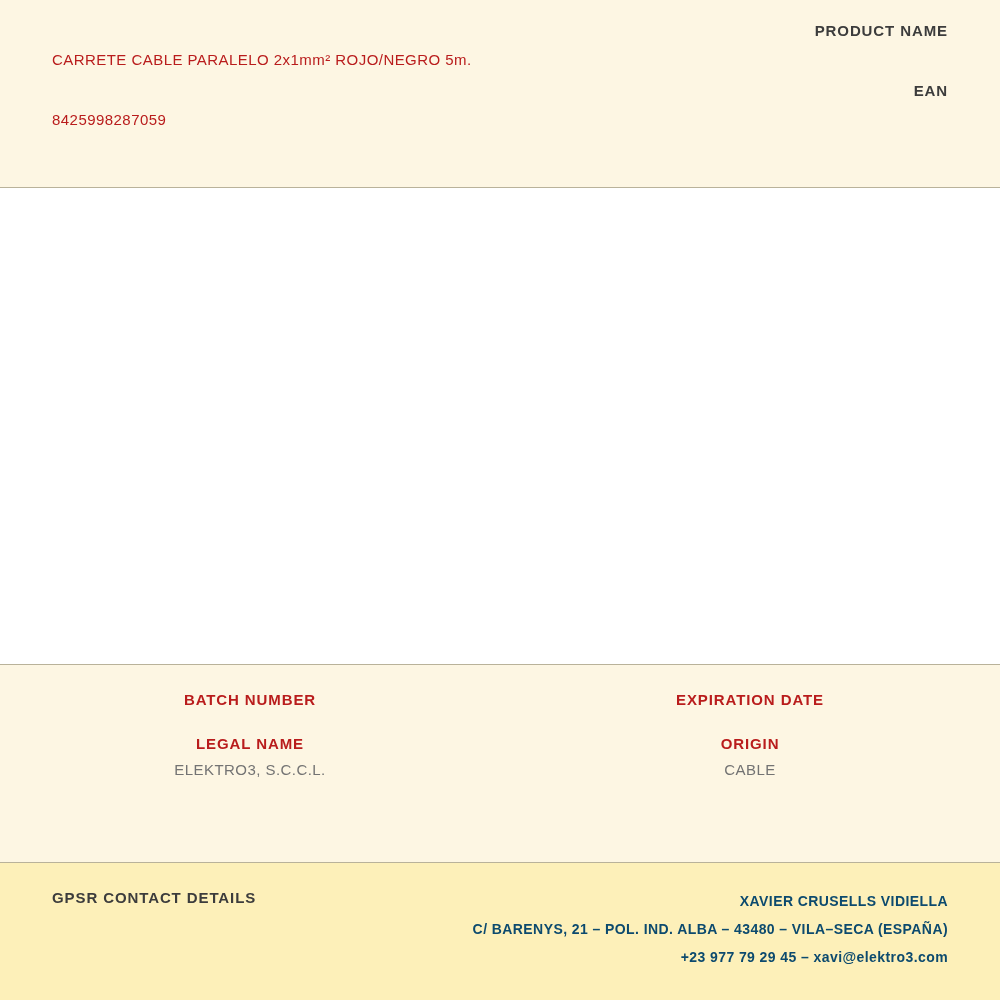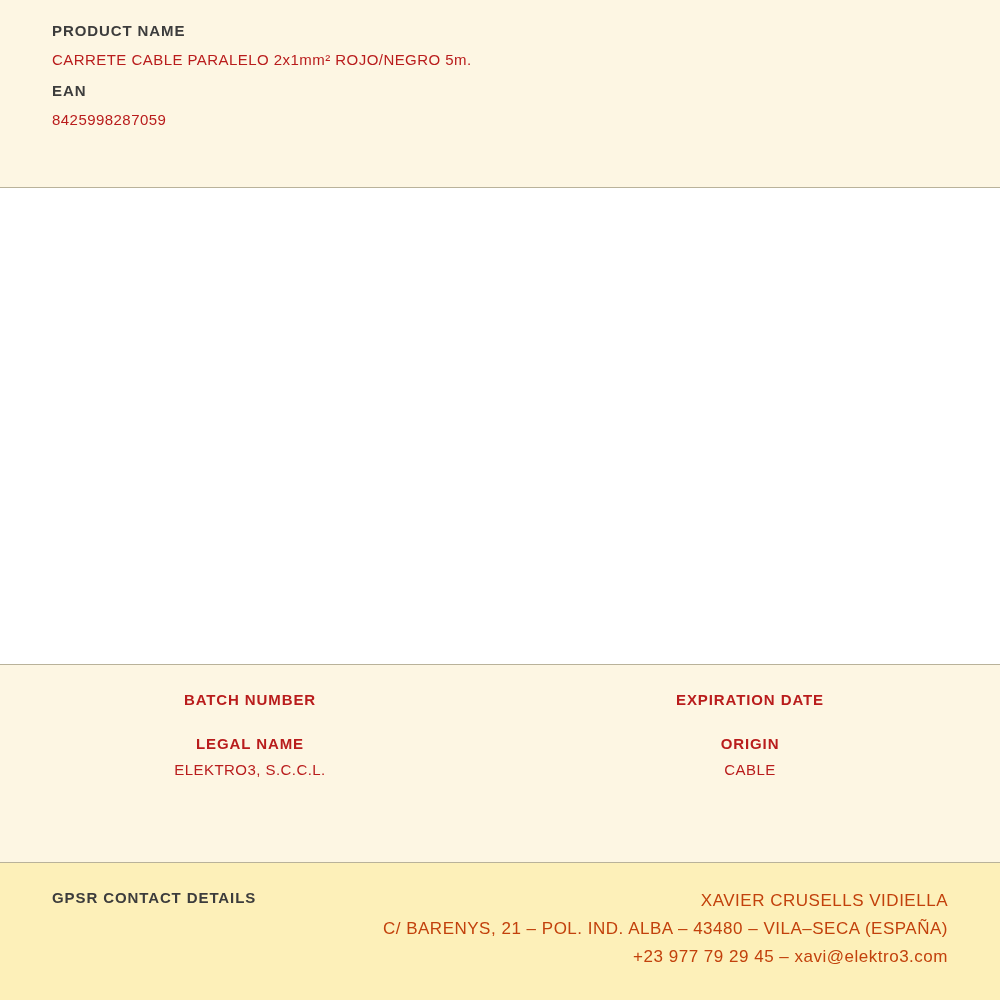--- a/index.html
+++ b/index.html
@@ -29,20 +29,21 @@
     padding: 22px 52px 16px 52px;
     box-sizing: border-box;
     height: 188px;
   }
   .field-label {
     font-size: 15px;
     font-weight: bold;
     letter-spacing: 0.06em;
     color: #3c3c3c;
     margin: 0 0 12px 0;
+    text-align: right;
   }
   .field-value {
     font-size: 15px;
     letter-spacing: 0.03em;
     color: #b91c1c;
     margin: 0;
   }
   .field-group + .field-group {
     margin-top: 14px;
   }
@@ -75,21 +76,21 @@
     font-size: 15px;
     font-weight: bold;
     letter-spacing: 0.06em;
     color: #b91c1c;
     margin: 0 0 8px 0;
     min-height: 18px;
   }
   .details-col .val {
     font-size: 15px;
     letter-spacing: 0.03em;
-    color: #b91c1c;
+    color: #737373;
     margin: 0;
     min-height: 18px;
   }
   .details-row.second {
   }
 
   
   .footer {
     background: #fdf0b9;
     box-sizing: border-box;
@@ -103,24 +104,25 @@
     font-size: 15px;
     font-weight: bold;
     letter-spacing: 0.06em;
     color: #3c3c3c;
     padding-top: 2px;
   }
   .footer-lines {
     text-align: right;
   }
   .footer-lines div {
-    font-size: 17px;
+    font-size: 14px;
     letter-spacing: 0.03em;
-    color: #c2410c;
+    color: #0c4a6e;
     line-height: 28px;
+    font-weight: bold;
   }
 </style>
 </head>
 <body>
 
 <div class="sheet">
 
   <div class="top-block">
     <div class="field-group">
       <p class="field-label">PRODUCT NAME</p>

